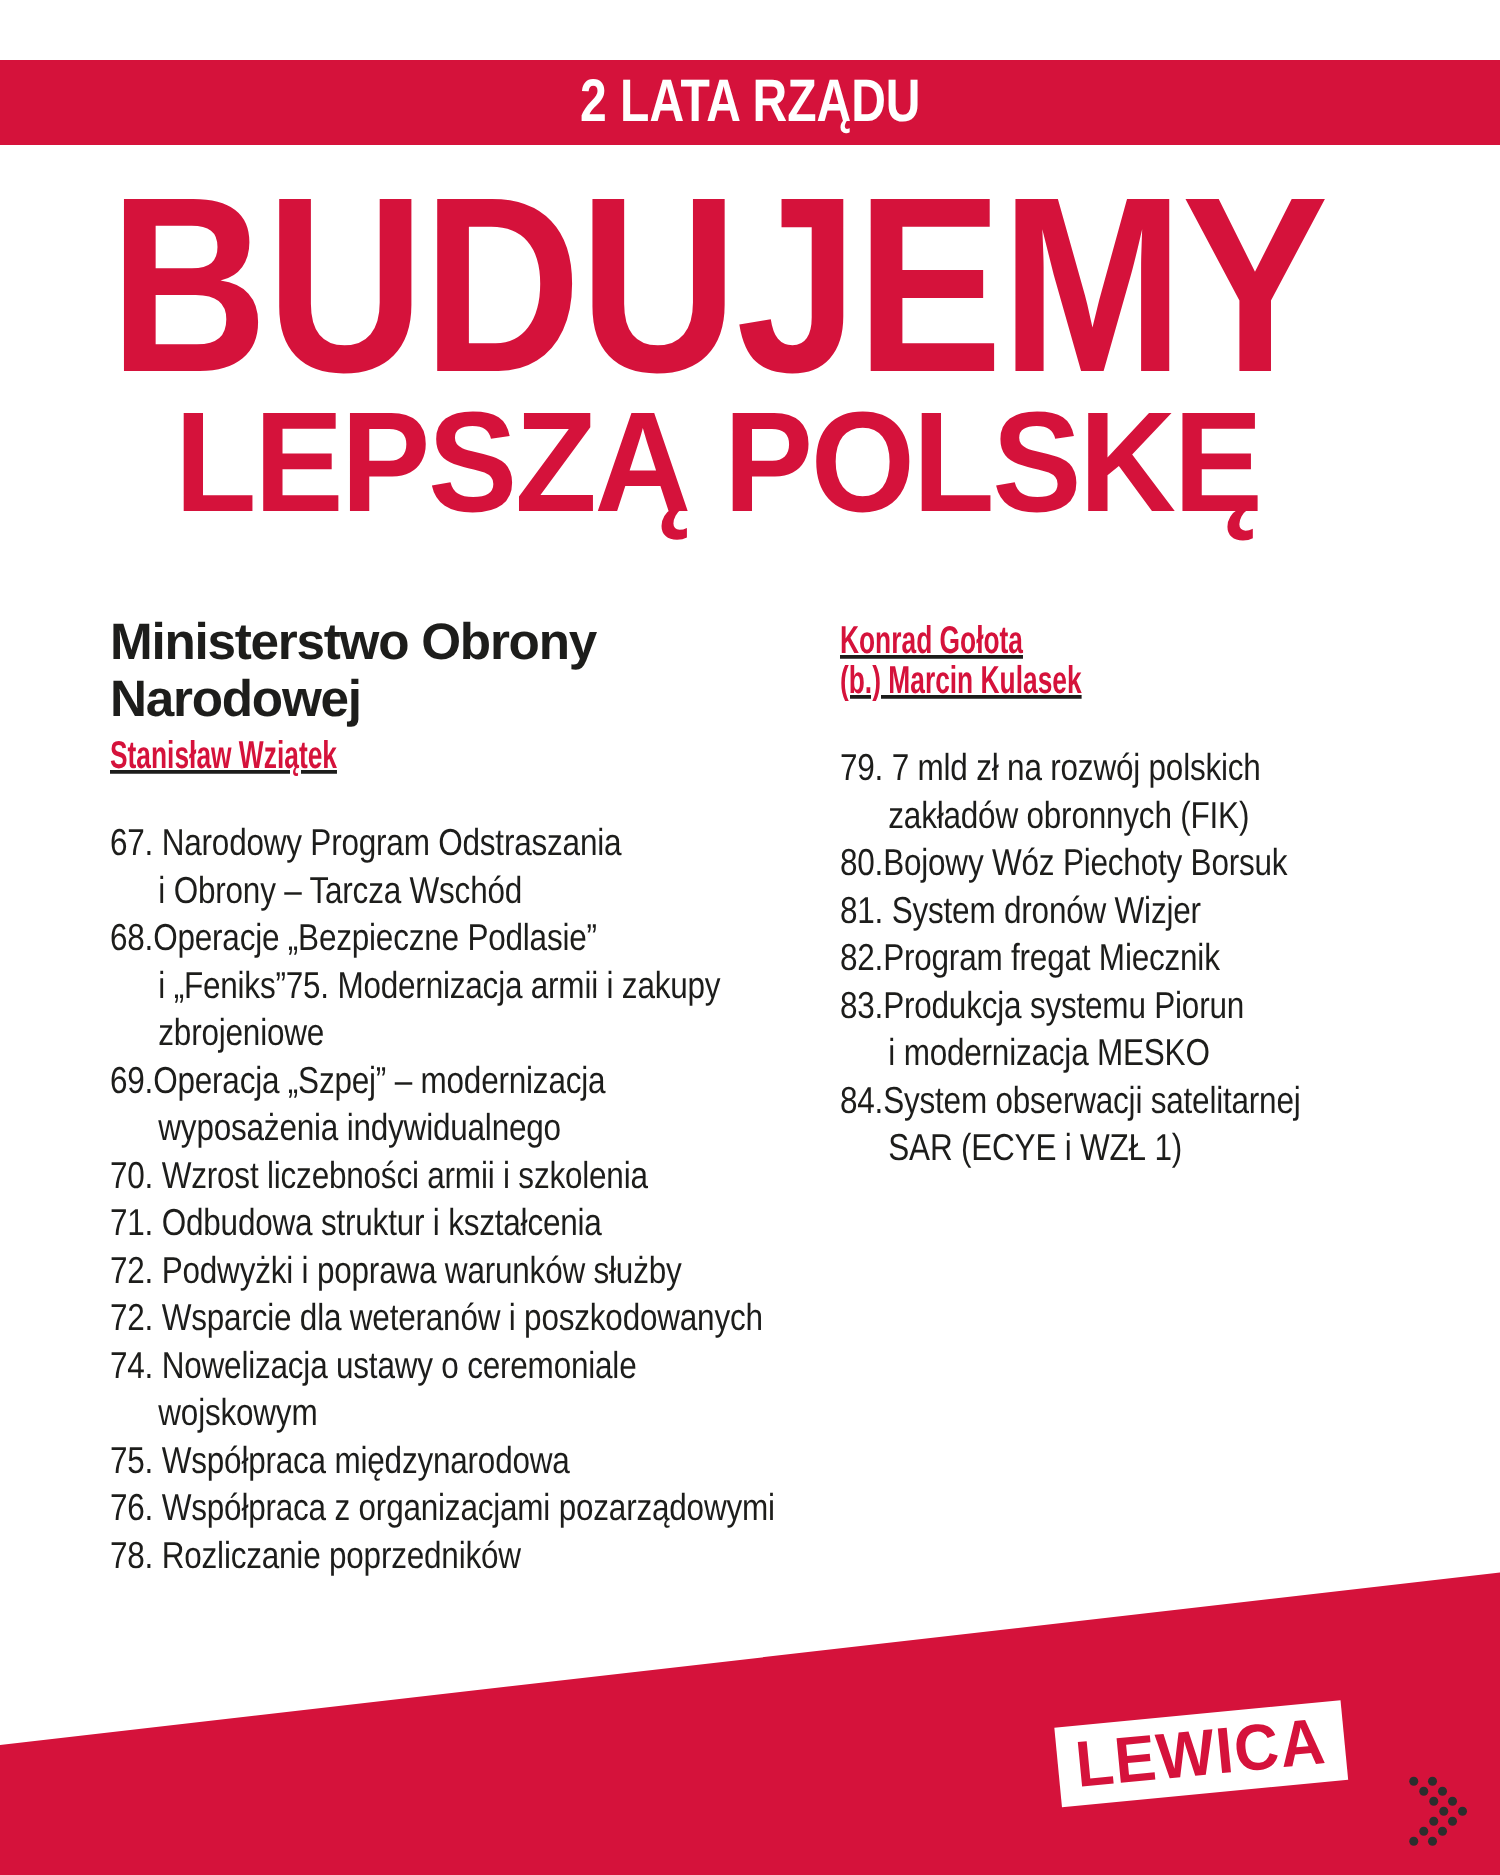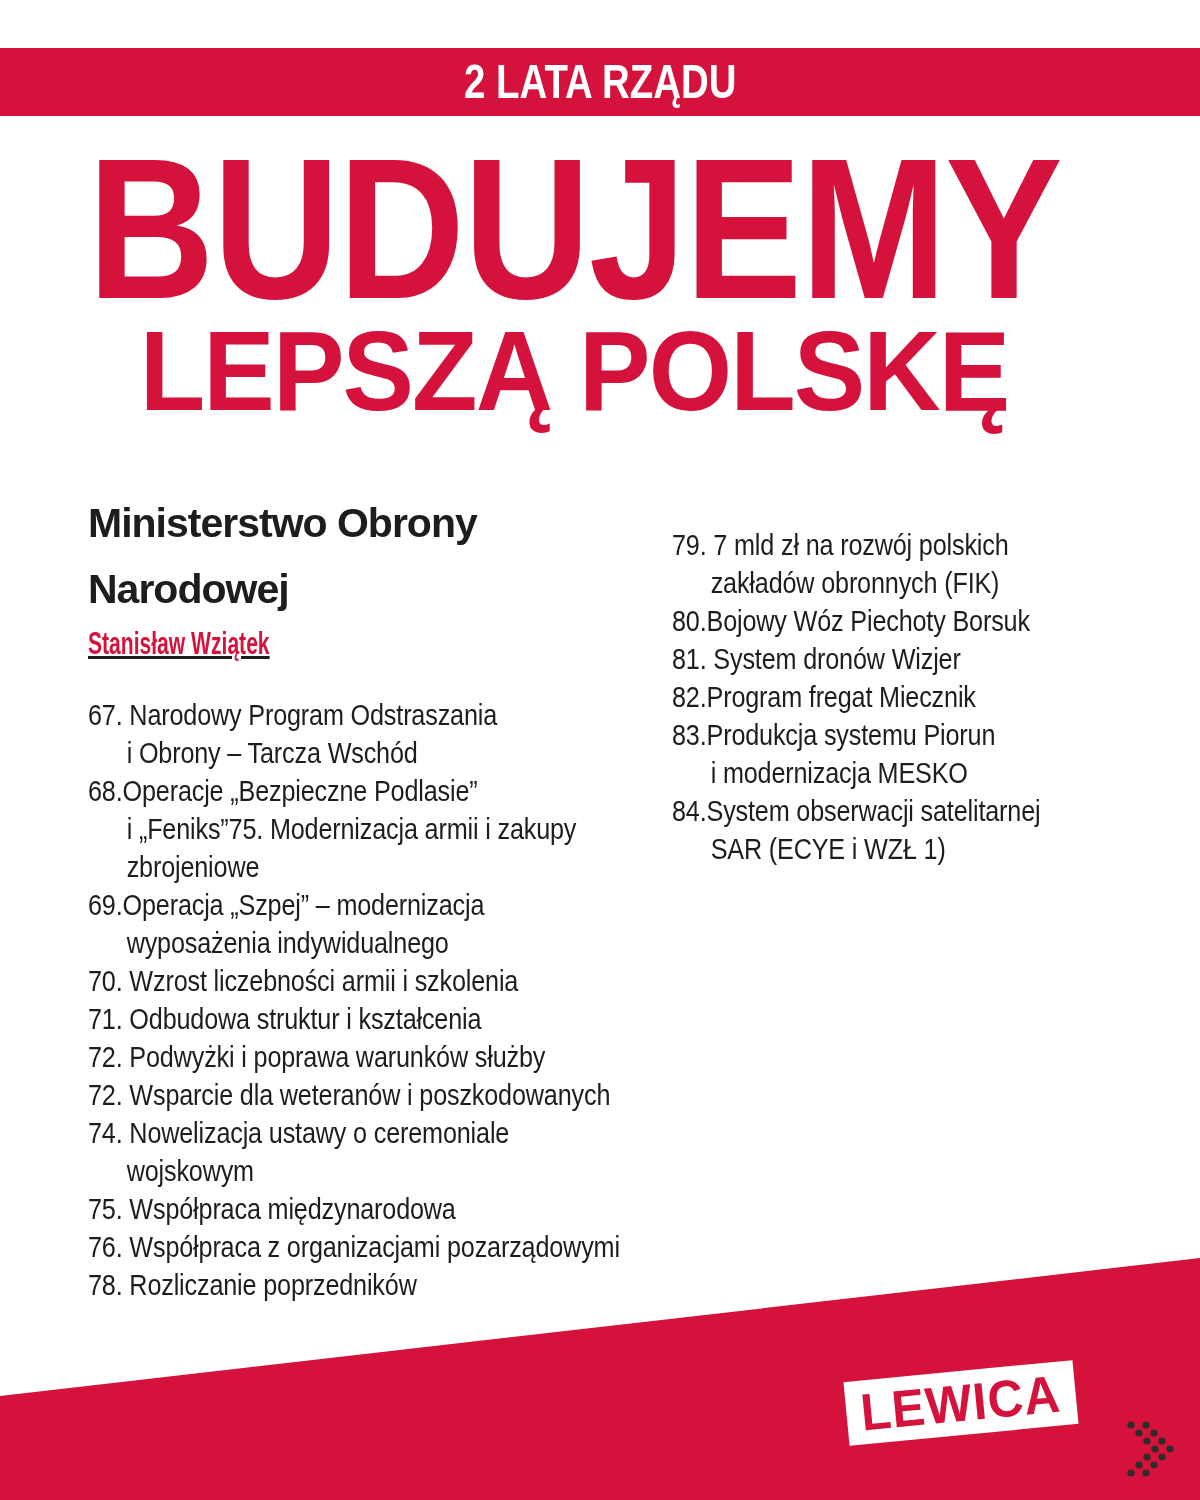--- a/index.html
+++ b/index.html
@@ -38,21 +38,21 @@
     display: inline-block; font-size: 114px; line-height: 114px;
     transform: scaleX(0.94); white-space: nowrap; letter-spacing: -2px;
   }
   .title-row.second { margin-top: -15px; }
 
   
   .col { position: absolute; top: 490px; }
   .col-0 { left: 88px;  width: 600px; }
   .col-1 { left: 672px; width: 520px; }
   .ministry {
-    margin: 0; font-size: 41px; line-height: 66px; font-weight: 700;
+    margin: 0; font-size: 41px; line-height: 46px; font-weight: 700;
     letter-spacing: -1px; color: var(--black, #1d1d1b); white-space: pre-line;
   }
   .ministers { margin-top: 6px; text-decoration: underline; }
   .minister {
     color: var(--red, #d5123b); font-weight: 700;
     font-size: 31px; line-height: 32px;
     transform: scaleX(0.68); transform-origin: 0 0; white-space: nowrap;
   }
   .items {
     margin-top: 36px;
@@ -121,20 +121,25 @@
         <div class="item">72. Wsparcie dla weteranów i poszkodowanych</div>
         <div class="item">74. Nowelizacja ustawy o ceremoniale
 wojskowym</div>
         <div class="item">75. Współpraca międzynarodowa</div>
         <div class="item">76. Współpraca z organizacjami pozarządowymi</div>
         <div class="item">78. Rozliczanie poprzedników</div>
       </div>
   </section>
 
   <section class="col col-1">
+    <div class="ministers">
+
+    <div class="minister">Konrad Gołota</div>
+        <div class="minister">(b.) Marcin Kulasek</div>
+      </div>
     <div class="items">
 
     <div class="item">79. 7 mld zł na rozwój polskich
 zakładów obronnych (FIK)</div>
         <div class="item">80.Bojowy Wóz Piechoty Borsuk</div>
         <div class="item">81. System dronów Wizjer</div>
         <div class="item">82.Program fregat Miecznik</div>
         <div class="item">83.Produkcja systemu Piorun
 i modernizacja MESKO</div>
         <div class="item">84.System obserwacji satelitarnej

